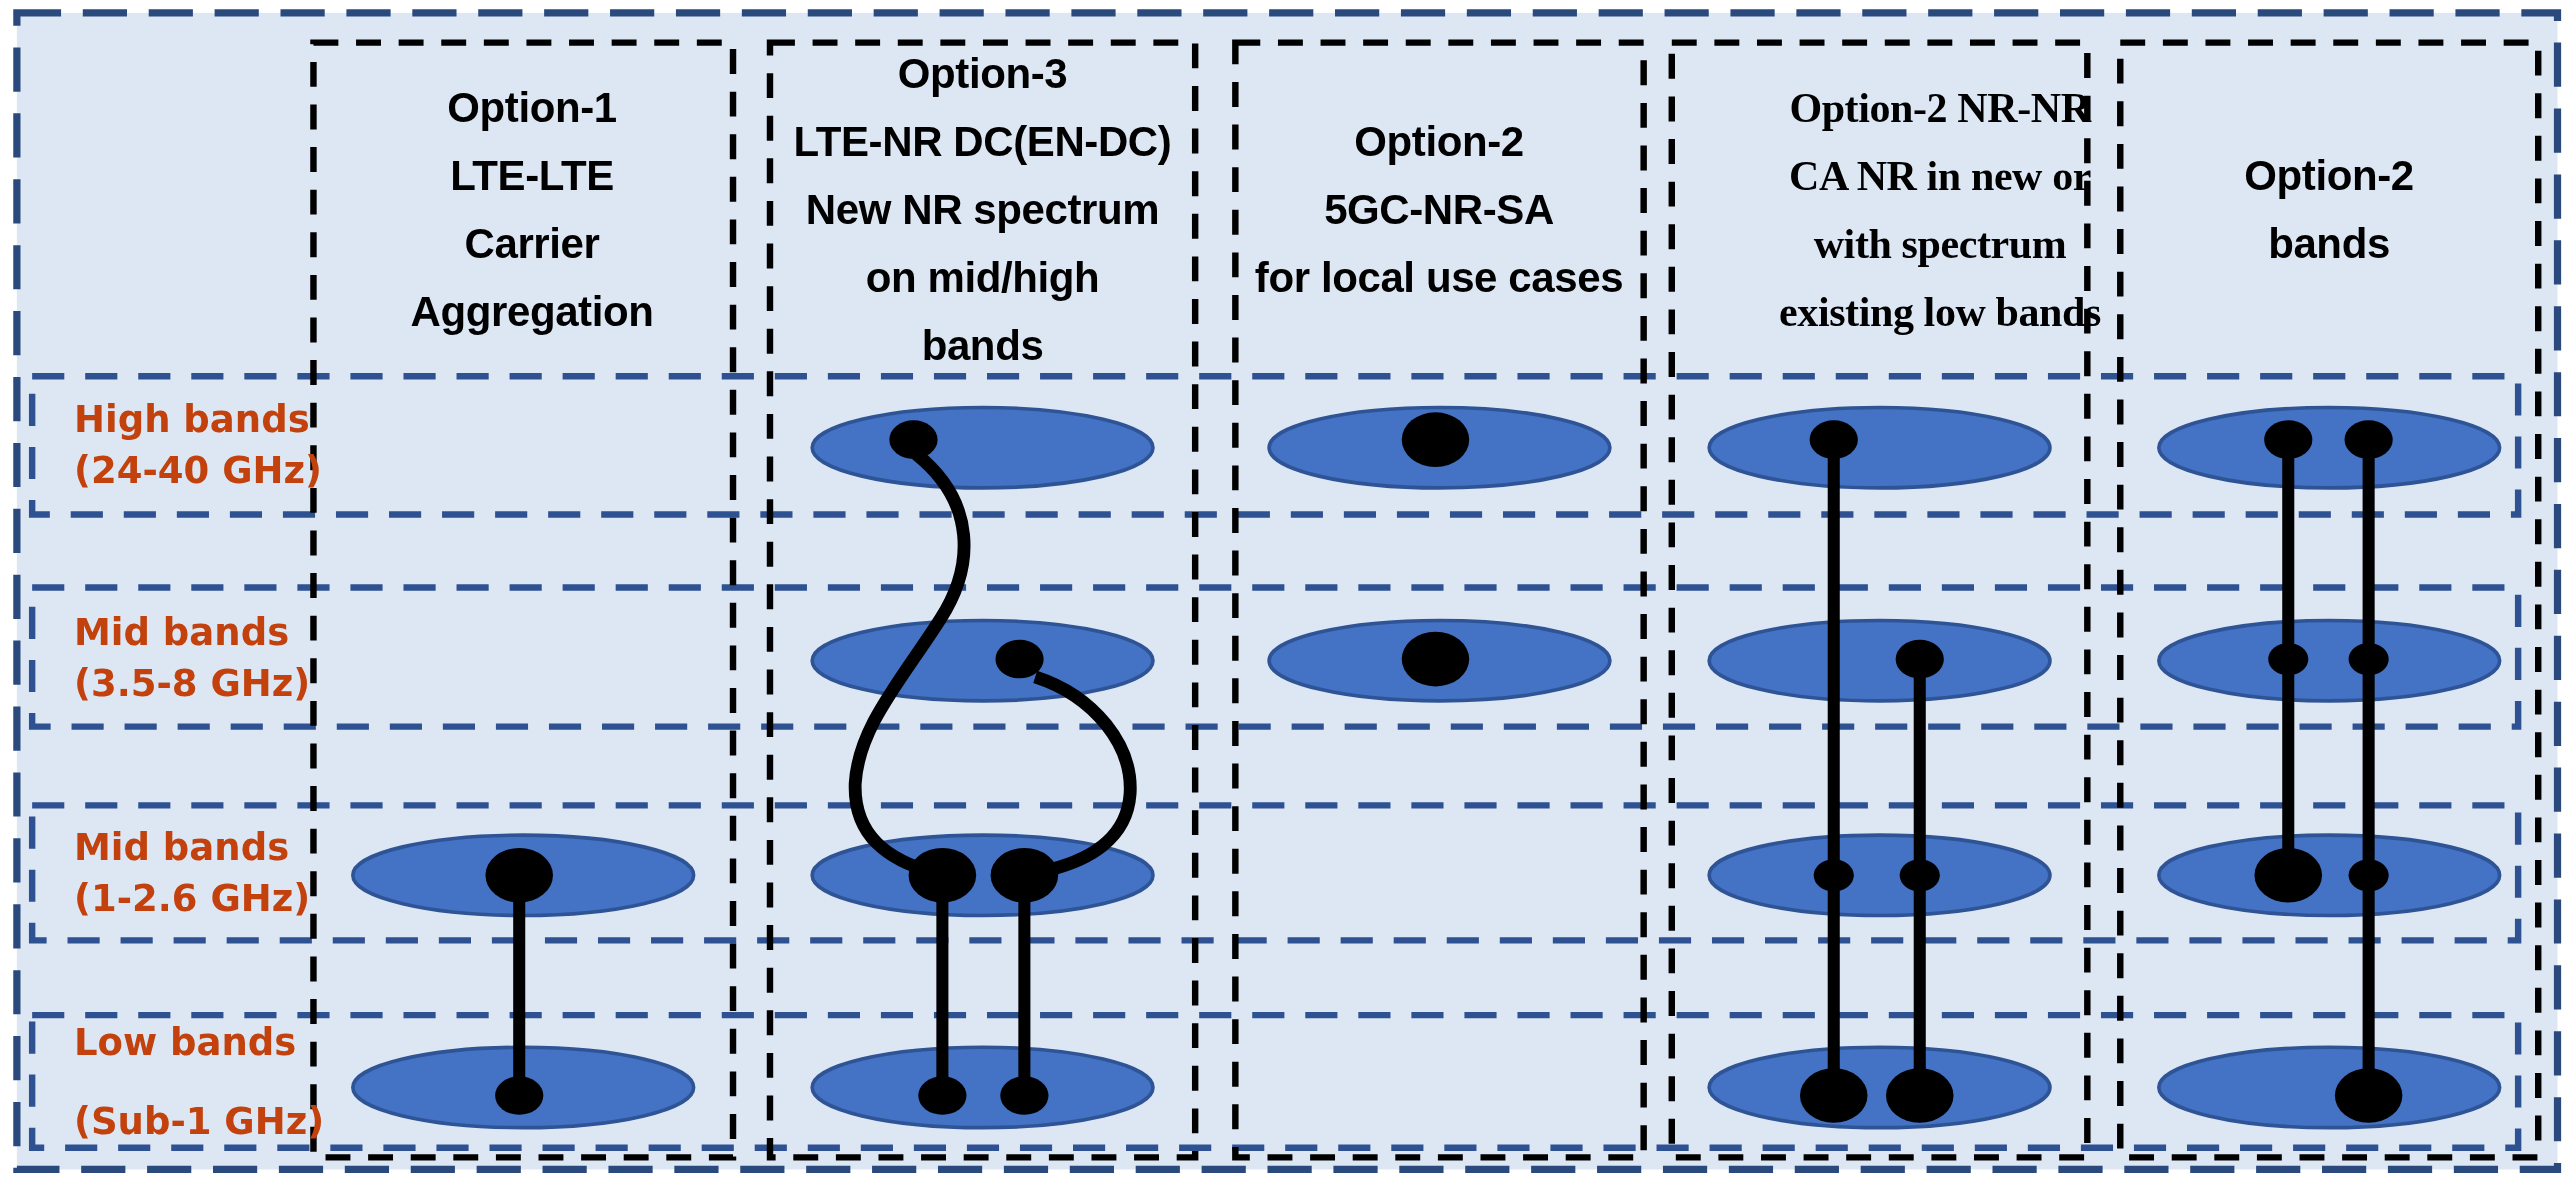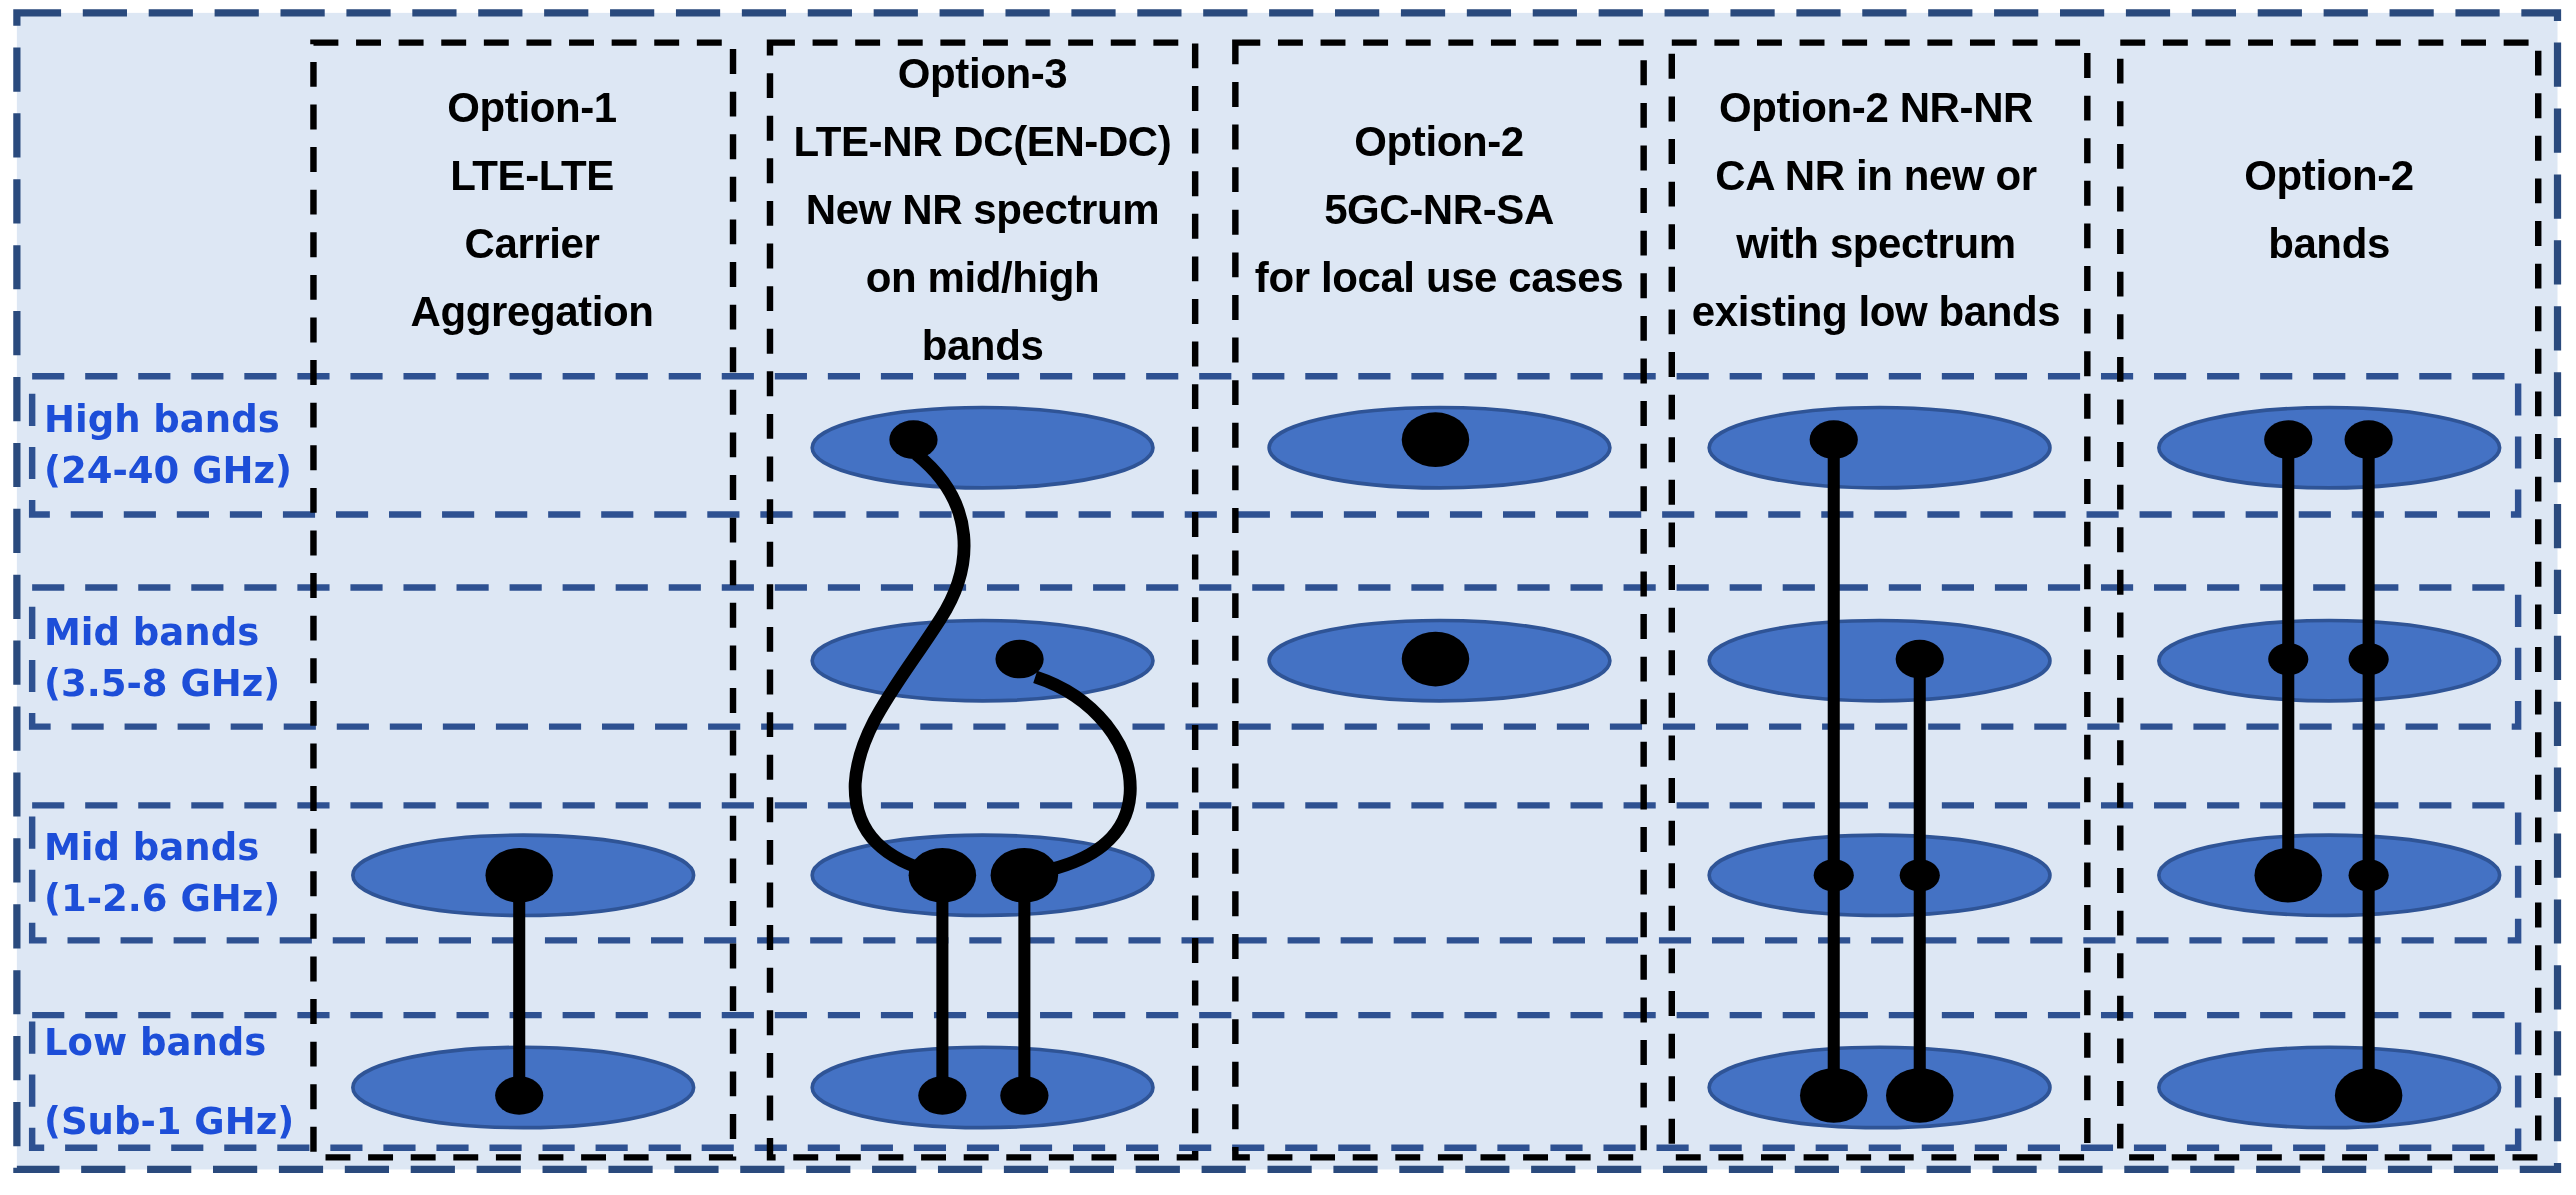--- a/index.html
+++ b/index.html
@@ -20,26 +20,26 @@
     color: #000000;
     font-family: "Liberation Sans", sans-serif;
     font-weight: 700;
     font-size: 42px;
     line-height: 68px;
     letter-spacing: -0.4px;
     white-space: nowrap;
   }
   .band-label {
     position: absolute;
-    left: 18px; width: 346px;
+    left: 48px; width: 346px;
     display: flex; flex-direction: column;
     align-items: flex-start; justify-content: center;
     padding-left: 26px;
     box-sizing: border-box;
-    color: #1d4ed8;
+    color: #c2410c;
     font-family: "DejaVu Sans", sans-serif;
     font-weight: 700;
     font-size: 37px;
     line-height: 51px;
     white-space: nowrap;
   }
 </style>
 </head>
 <body>
 
@@ -118,21 +118,21 @@
     <span>LTE-NR DC(EN-DC)</span>
     <span>New NR spectrum</span>
     <span>on mid/high</span>
     <span>bands</span>
   </div>
   <div class="col-header" style="left:1235px; width:408px;">
     <span>Option-2</span>
     <span>5GC-NR-SA</span>
     <span>for local use cases</span>
   </div>
-  <div class="col-header" style="left:1668px; width:416px;">
+  <div class="col-header" style="left:1732px; width:416px;font-family:Liberation Serif, serif;">
     <span>Option-2 NR-NR</span>
     <span>CA NR in new or</span>
     <span>with spectrum</span>
     <span>existing low bands</span>
   </div>
   <div class="col-header" style="left:2120px; width:418px;">
     <span>Option-2</span>
     <span>bands</span>
   </div>
 

